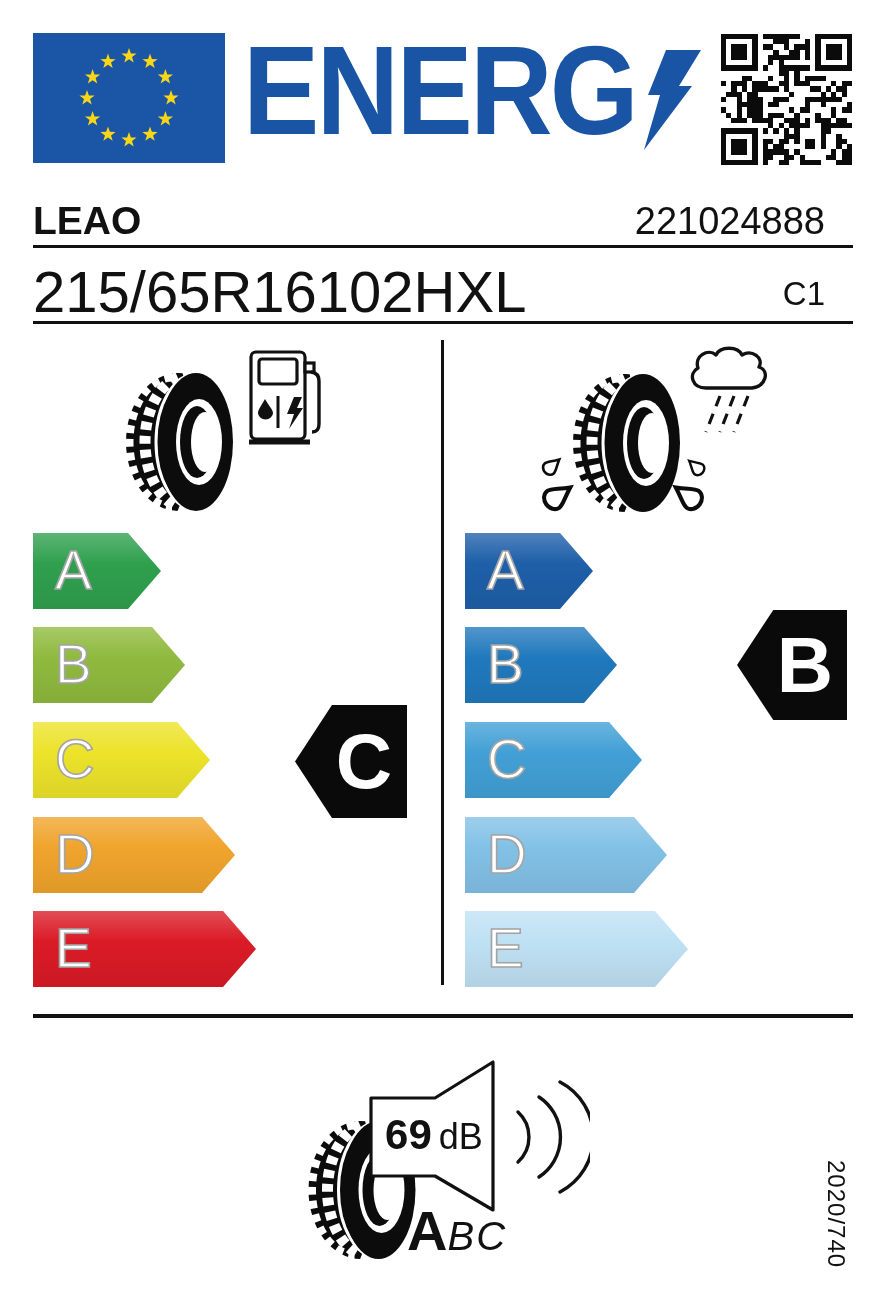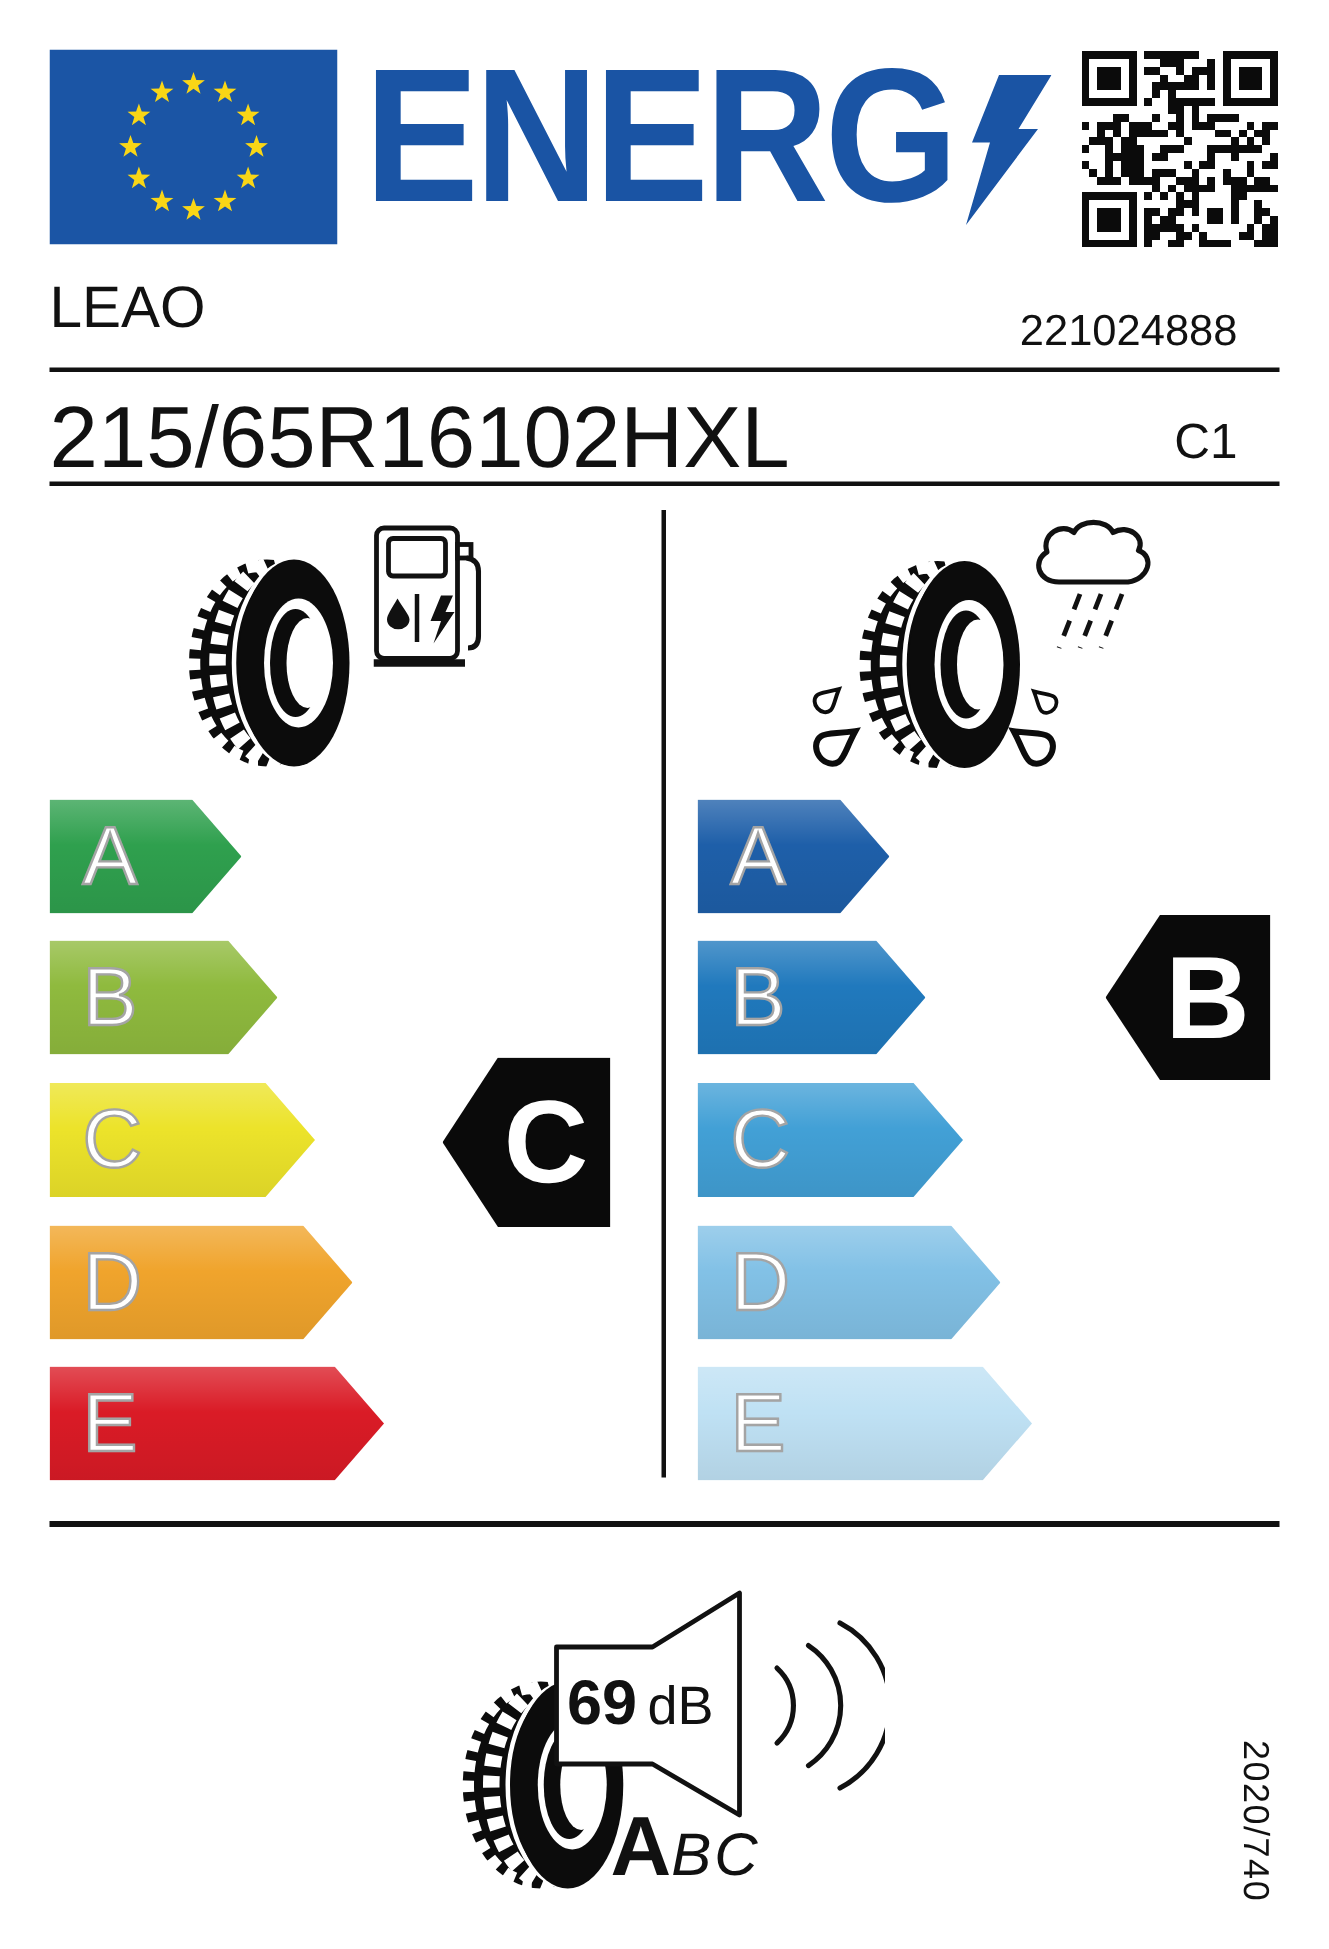--- a/index.html
+++ b/index.html
@@ -11,22 +11,22 @@
   
   .eu-flag{left:33px;top:33px;width:192px;height:130px;}
   .energ{
     left:243px;top:27px;font-size:127px;line-height:1;font-weight:bold;
     letter-spacing:-3px;color:#1a54a4;transform:scaleX(.9);transform-origin:0 0;
     white-space:nowrap;
   }
   .bolt{left:641px;top:50px;width:60px;height:100px;}
   .qr{left:721px;top:34px;width:131px;height:131px;}
   
-  .supplier-name{left:33px;top:186px;font-size:39px;font-weight:normal;line-height:40px;}
-  .type-id{right:33px;top:201px;font-size:29px;line-height:40px;text-align:right;}
+  .supplier-name{left:33px;top:201px;font-size:39px;font-weight:bold;line-height:40px;}
+  .type-id{right:33px;top:201px;font-size:38px;line-height:40px;text-align:right;}
   .hr{left:33px;width:820px;background:#111;}
   .hr1{top:245px;height:3px;}
   .hr2{top:321px;height:3px;}
   .hr3{top:1014px;height:4px;}
   .size-designation{left:33px;top:269px;font-size:58px;line-height:46px;letter-spacing:0px;}
   .tyre-class{right:33px;top:279px;font-size:33px;line-height:30px;text-align:center;}
   
   .v-divider{left:441px;top:340px;width:3px;height:645px;background:#111;}
   .scale-col{top:533px;width:300px;height:455px;}
   .scale-left{left:33px;}
@@ -52,21 +52,21 @@
   
   .tire-fuel{left:124px;top:372px;width:110px;height:140px;}
   .pump{left:249px;top:350px;width:72px;height:96px;}
   .tire-wet{left:571px;top:373px;width:110px;height:140px;}
   .cloud{left:682px;top:346px;width:94px;height:90px;}
   .splashes{left:536px;top:452px;width:178px;height:64px;}
   
   .tire-noise{left:305px;top:1120px;width:113px;height:140px;}
   .speaker{left:368px;top:1058px;width:130px;height:156px;}
   .noise-text{
-    left:378px;top:1112px;width:112px;text-align:left;white-space:nowrap;
+    left:378px;top:1112px;width:112px;text-align:center;white-space:nowrap;
     font-size:42px;line-height:46px;
   }
   .noise-text .val{font-weight:bold;}
   .noise-text .unit{font-size:36px;font-weight:normal;margin-left:7px;}
   .sound-waves{left:512px;top:1070px;width:78px;height:132px;}
   .noise-classes{left:407px;top:1202px;display:flex;align-items:baseline;}
   .noise-class-rated{font-size:56px;font-weight:bold;line-height:58px;}
   .noise-class-rest{font-size:40px;letter-spacing:2px;font-style:italic;}
   
   .regulation{

